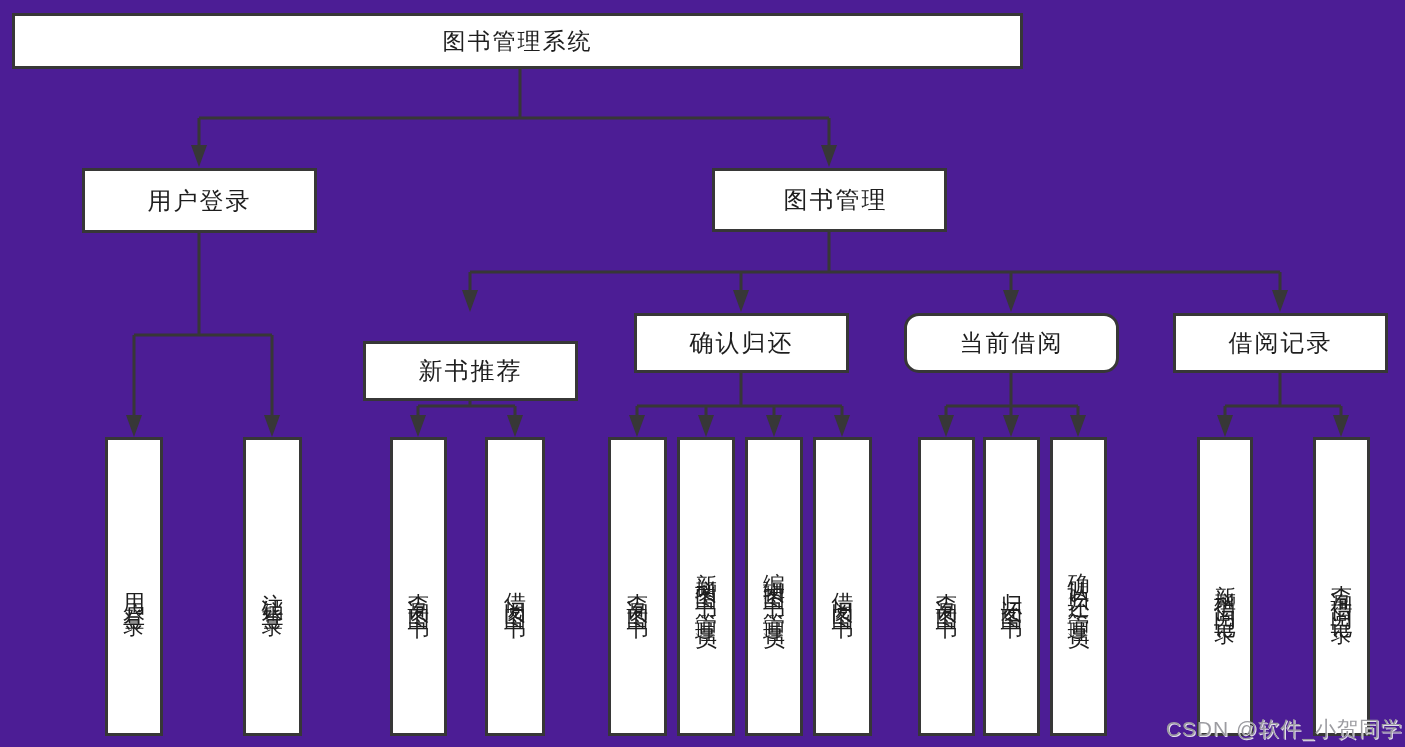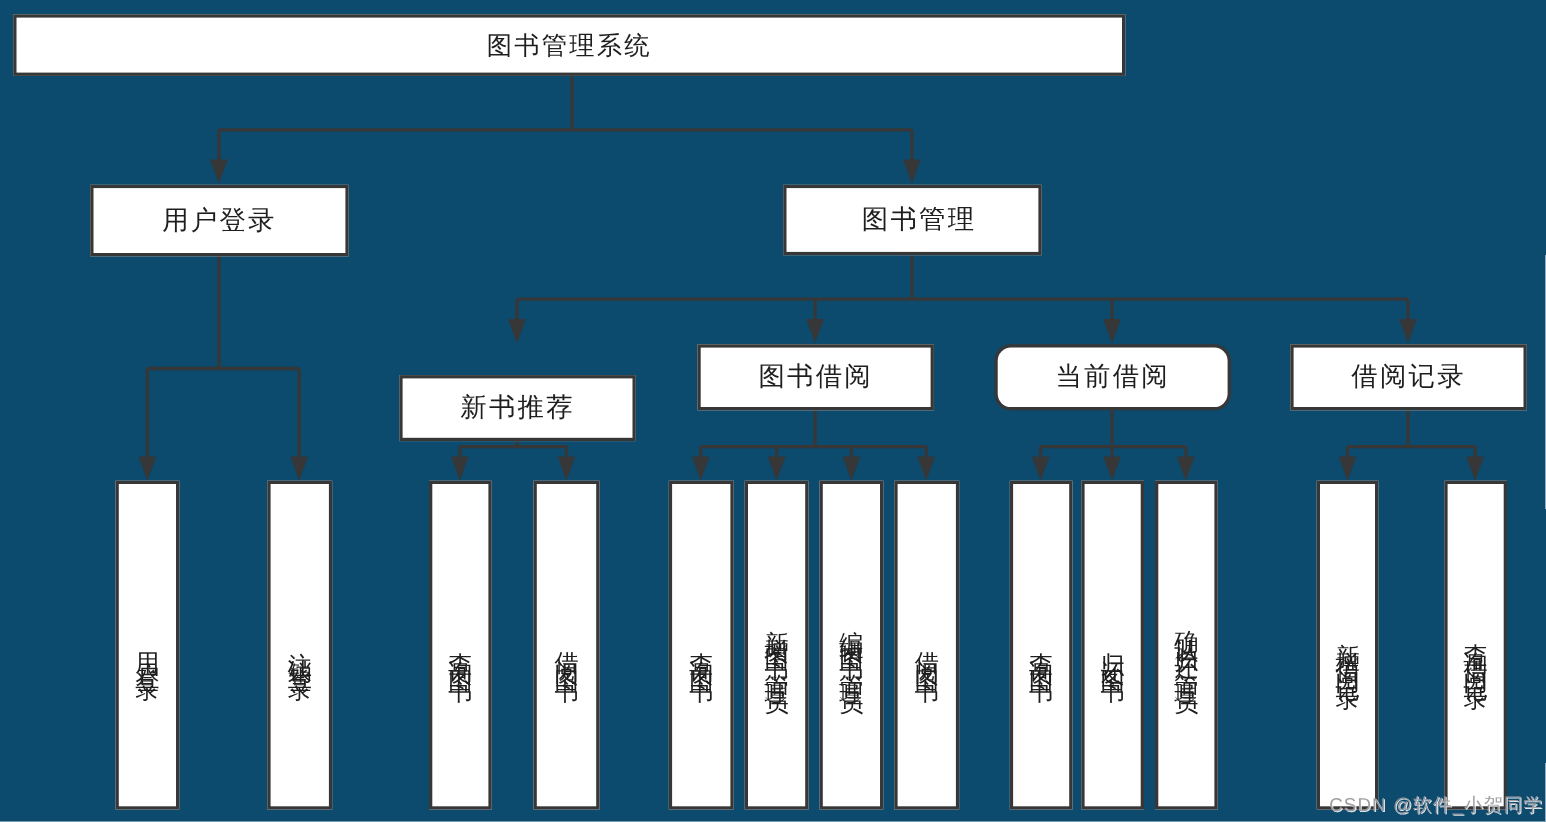--- a/index.html
+++ b/index.html
@@ -1,20 +1,20 @@
 <!DOCTYPE html>
 <html><head>
 <meta charset="utf-8">
 <style>
   html, body { margin: 0; padding: 0; background: #ffffff; }
   #stage {
     position: relative;
     width: 1405px;
     height: 747px;
-    background: #0c4a6e;
+    background: #4c1d95;
     overflow: hidden;
     font-family: "Liberation Sans", sans-serif;
     color: #1e1e1e;
   }
   #connectors {
     position: absolute;
     left: 0; top: 0;
     width: 1405px; height: 747px;
   }
   .box {
@@ -71,21 +71,21 @@
   .p-l8  { left: 813px;  top: 437px; width: 59px; height: 299px; }
   .p-l9  { left: 918px;  top: 437px; width: 57px; height: 299px; }
   .p-l10 { left: 983px;  top: 437px; width: 57px; height: 299px; }
   .p-l11 { left: 1050px; top: 437px; width: 57px; height: 299px; }
   .p-l12 { left: 1197px; top: 437px; width: 56px; height: 299px; }
   .p-l13 { left: 1313px; top: 437px; width: 57px; height: 299px; }
   .watermark {
     position: absolute;
     right: 2px;
     bottom: 4px;
-    font-size: 17px;
+    font-size: 21px;
     color: #9c9ca1;
     letter-spacing: 1px;
     text-shadow: 1px 1px 0 rgba(255,255,255,0.85);
     z-index: 10;
     white-space: nowrap;
   }
 </style>
 </head>
 <body>
 
@@ -132,21 +132,21 @@
     <span>用户登录</span>
   </div>
   <div class="box p-mgmt">
     <span>图书管理</span>
   </div>
 
   <div class="box p-nb">
     <span>新书推荐</span>
   </div>
   <div class="box p-bb">
-    <span>图书借阅</span>
+    <span>确认归还</span>
   </div>
   <div class="box p-cb">
     <span>当前借阅</span>
   </div>
   <div class="box p-br">
     <span>借阅记录</span>
   </div>
 
   <div class="vbox p-l1">
     <span class="vtext">用户登录</span>

